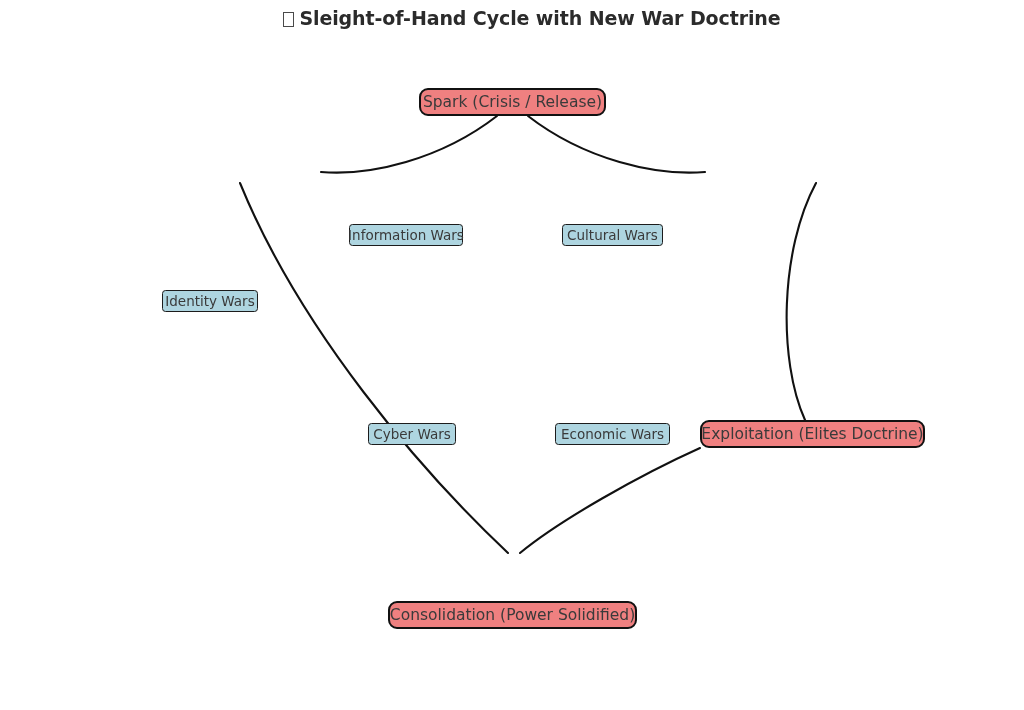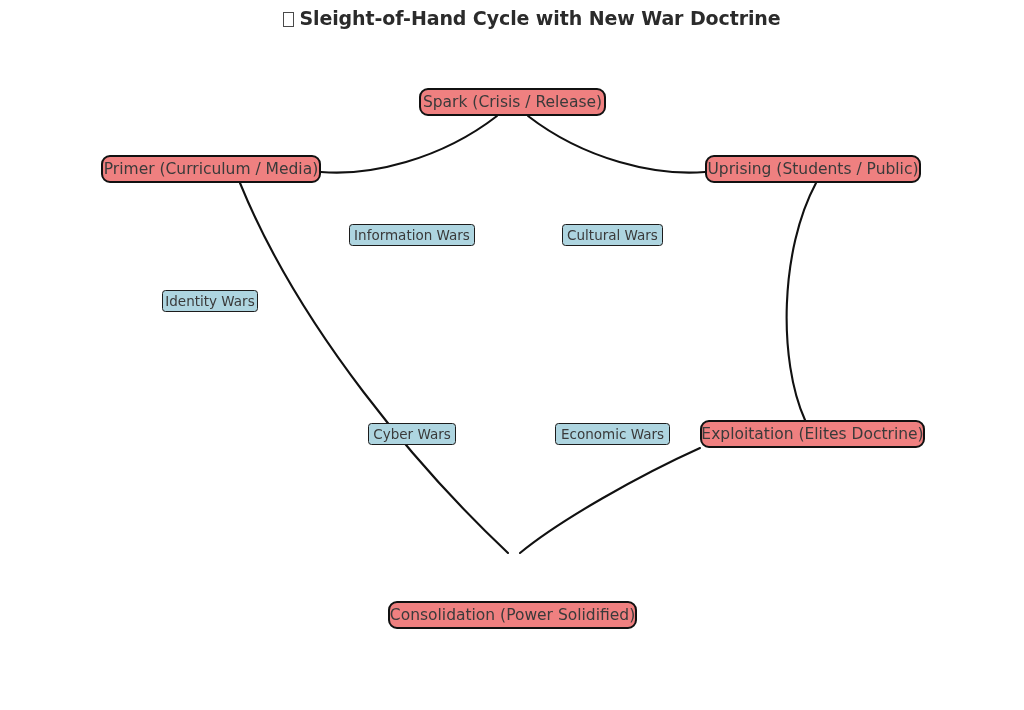--- a/index.html
+++ b/index.html
@@ -96,37 +96,31 @@
       <path d="M 240 183 C 300 330 420 470 508 553"></path>
       <path d="M 816 183 C 780 250 778 360 805 420"></path>
       <path d="M 700 448 C 640 475 560 520 520 553"></path>
     </g>
   </svg>
 
   <div class="node stage" style="left: 419px; top: 88px; width: 187px; height: 28px; background: rgb(239, 128, 128); border-color: rgb(17, 17, 17); color: rgb(58, 58, 58);">
     <span>Spark (Crisis / Release)</span>
   </div>
 
-  <div class="node stage" style="left: 101px; top: 155px; width: 220px; height: 28px; background: rgb(239, 128, 128); border-color: rgb(17, 17, 17); color: rgb(58, 58, 58);">
-    <span>Primer (Curriculum / Media)</span>
-  </div>
 
-  <div class="node stage" style="left: 705px; top: 155px; width: 216px; height: 28px; background: rgb(239, 128, 128); border-color: rgb(17, 17, 17); color: rgb(58, 58, 58);">
-    <span>Uprising (Students / Public)</span>
-  </div>
 
   <div class="node stage" style="left: 700px; top: 420px; width: 225px; height: 28px; background: rgb(239, 128, 128); border-color: rgb(17, 17, 17); color: rgb(58, 58, 58);">
     <span>Exploitation (Elites Doctrine)</span>
   </div>
 
   <div class="node stage" style="left: 388px; top: 553px; width: 249px; height: 28px; background: rgb(239, 128, 128); border-color: rgb(17, 17, 17); color: rgb(58, 58, 58); margin-top: 48px;">
     <span>Consolidation (Power Solidified)</span>
   </div>
 
-  <div class="node war" style="left: 349px; top: 224px; width: 126px; height: 22px; background: rgb(174, 213, 224); border-color: rgb(28, 28, 28); color: rgb(58, 58, 58);">
+  <div class="node war" style="left: 349px; top: 224px; width: 114px; height: 22px; background: rgb(174, 213, 224); border-color: rgb(28, 28, 28); color: rgb(58, 58, 58);">
     <span>Information Wars</span>
   </div>
 
   <div class="node war" style="left: 562px; top: 224px; width: 101px; height: 22px; background: rgb(174, 213, 224); border-color: rgb(28, 28, 28); color: rgb(58, 58, 58);">
     <span>Cultural Wars</span>
   </div>
 
   <div class="node war" style="left: 162px; top: 290px; width: 96px; height: 22px; background: rgb(174, 213, 224); border-color: rgb(28, 28, 28); color: rgb(58, 58, 58);">
     <span>Identity Wars</span>
   </div>

